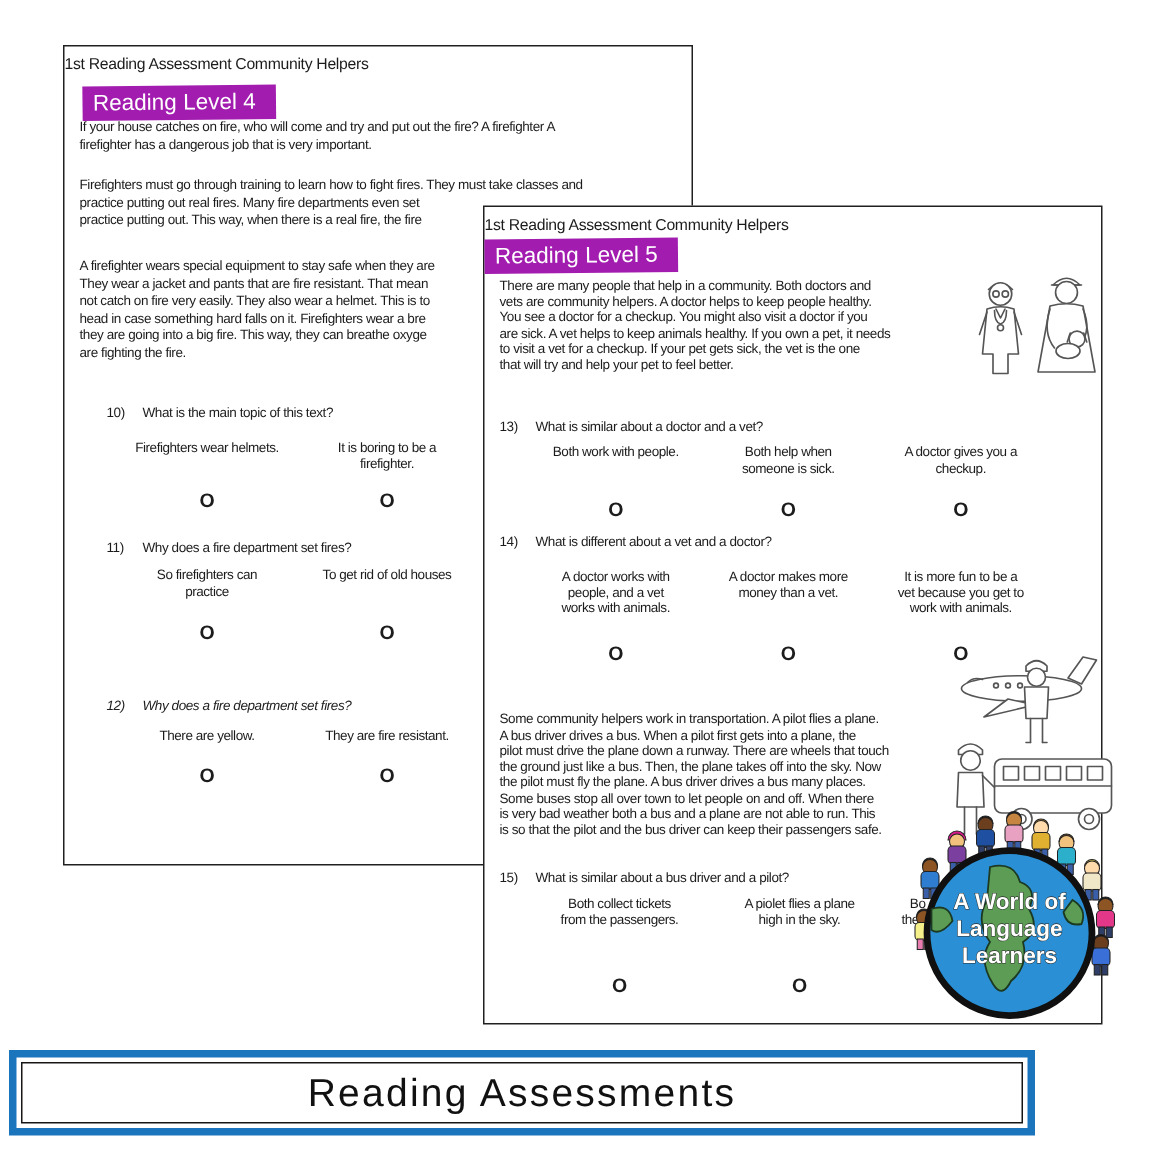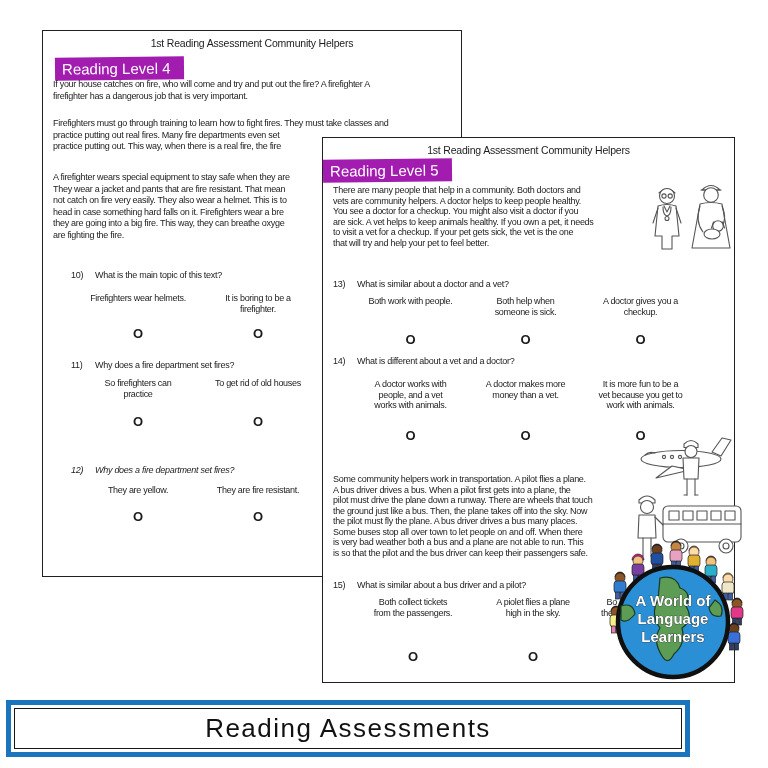--- a/index.html
+++ b/index.html
@@ -1,21 +1,21 @@
 <!DOCTYPE html>
 <html><head>
 <meta charset="utf-8">
 <style>
   html,body{margin:0;padding:0;}
   body{width:768px;height:768px;position:relative;background:#ffffff;
        font-family:"Liberation Sans",sans-serif;color:#1c1c1c;overflow:hidden;}
   .page{position:absolute;background:#fff;border:1.4px solid #202020;box-sizing:border-box;}
   #page1{left:42px;top:30px;width:420px;height:547px;z-index:1;}
   #page2{left:322px;top:137px;width:413px;height:546px;z-index:2;}
-  .ptitle{position:absolute;top:6px;left:0;right:0;text-align:center;
+  .ptitle{position:absolute;top:6px;left:0;right:0;text-align:left;
           font-size:10.5px;letter-spacing:-0.2px;}
   .badge{position:absolute;background:#a21caf;color:#fff;font-size:15px;
          padding:2.5px 14px 3.5px 7px;transform:rotate(-0.6deg);white-space:nowrap;}
   .txt{position:absolute;font-size:9px;line-height:11.6px;letter-spacing:-0.28px;
        white-space:pre-line;}
   .txt.tight{line-height:10.5px;}
   .qrow{position:absolute;font-size:9px;letter-spacing:-0.28px;white-space:nowrap;}
   .qnum{display:inline-block;width:24px;}
   .opts{position:absolute;display:grid;font-size:9px;line-height:10.6px;
         letter-spacing:-0.3px;text-align:center;}
@@ -78,21 +78,21 @@
   </div>
   <div class="bubbles b2" style="top:383px;">
     <div>O</div>
     <div>O</div>
   </div>
 
   <div class="qrow" style="left:28px;top:434px;font-style:italic;">
     <span class="qnum">12)</span><span>Why does a fire department set fires?</span>
   </div>
   <div class="opts opts2" style="top:454px;">
-    <div class="opt">They are yellow.</div>
+    <div class="opt">There are yellow.</div>
     <div class="opt">They are fire resistant.</div>
   </div>
   <div class="bubbles b2" style="top:478px;">
     <div>O</div>
     <div>O</div>
   </div>
 </div>
 
 <div class="page" id="page2">
   <div class="ptitle">1st Reading Assessment Community Helpers</div>

